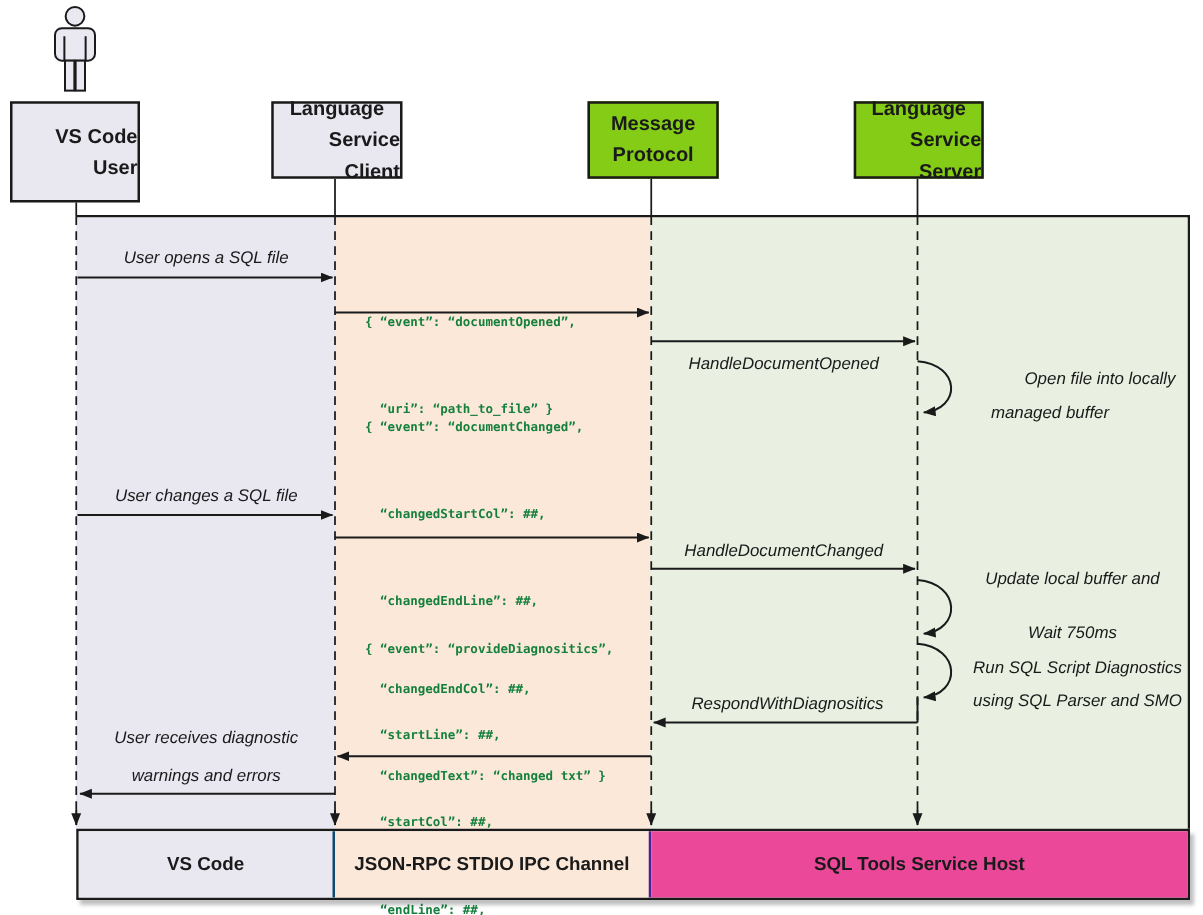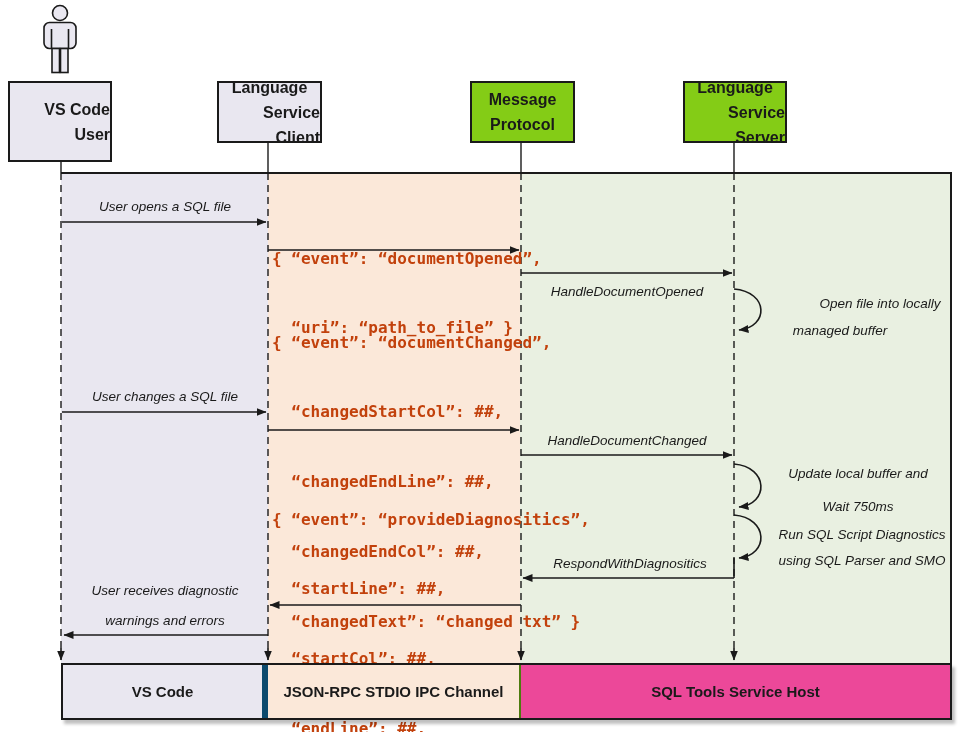--- a/index.html
+++ b/index.html
@@ -28,31 +28,31 @@
   
   .footer{
     left:61px;top:663px;width:891px;height:57px;
     border:2px solid #1a1a1a;box-sizing:border-box;display:flex;
     box-shadow:3px 4px 3px rgba(0,0,0,0.25);
   }
   .fbox{
     display:flex;align-items:center;justify-content:center;
     font-weight:bold;font-size:15px;box-sizing:border-box;
   }
-  .f-user{width:205px;background:#e9e7f0;border-right:6px solid #0c4a6e;}
-  .f-ipc{width:253px;background:#fbe8d9;border-right:2px solid #4d7c0f;}
+  .f-user{width:205px;background:#e9e7f0;border-right:2px solid #0c4a6e;}
+  .f-ipc{width:253px;background:#fbe8d9;border-right:2px solid #4c1d95;}
   .f-host{width:429px;background:#ec4899;}
   
   .lbl{
     font-style:italic;font-size:13.5px;white-space:nowrap;
     transform:translate(-50%,-50%);
   }
   .mono{
     font-family:"DejaVu Sans Mono","Liberation Mono",monospace;
-    font-weight:bold;font-size:16px;line-height:23.3px;white-space:pre;color:#c2410c;
+    font-weight:bold;font-size:10px;line-height:23.3px;white-space:pre;color:#15803d;margin-left:20px;
   }
   svg{display:block;}
   .overlay{left:0;top:0;pointer-events:none;}
 </style>
 </head>
 <body>
 
 <div class="canvas">
 
   <div class="abs lanes">
@@ -130,21 +130,21 @@
     <div>Language</div>
     <div>Service Server</div>
   </div>
 
   <div class="abs lbl" style="left:165px;top:206px;">User opens a SQL file</div>
   <div class="abs lbl" style="left:627px;top:258px;margin-top:33px;">HandleDocumentOpened</div>
   <div class="abs lbl" style="left:880px;top:303px;">Open file into locally</div>
   <div class="abs lbl" style="left:840px;top:330px;">managed buffer</div>
   <div class="abs lbl" style="left:165px;top:396px;">User changes a SQL file</div>
   <div class="abs lbl" style="left:627px;top:440px;">HandleDocumentChanged</div>
-  <div class="abs lbl" style="left:858px;top:473px;font-style:italic;">Update local buffer and</div>
+  <div class="abs lbl" style="left:858px;top:463px;font-style:italic;">Update local buffer and</div>
   <div class="abs lbl" style="left:858px;top:506px;">Wait 750ms</div>
   <div class="abs lbl" style="left:862px;top:534px;">Run SQL Script Diagnostics</div>
   <div class="abs lbl" style="left:862px;top:560px;">using SQL Parser and SMO</div>
   <div class="abs lbl" style="left:630px;top:563px;">RespondWithDiagnositics</div>
   <div class="abs lbl" style="left:165px;top:590px;">User receives diagnostic</div>
   <div class="abs lbl" style="left:165px;top:620px;">warnings and errors</div>
 
   <div class="abs mono" style="left:272px;top:200px;">
     <div>{ “event”: “documentOpened”,</div>
     <div>  “uri”: “path_to_file” }</div>

